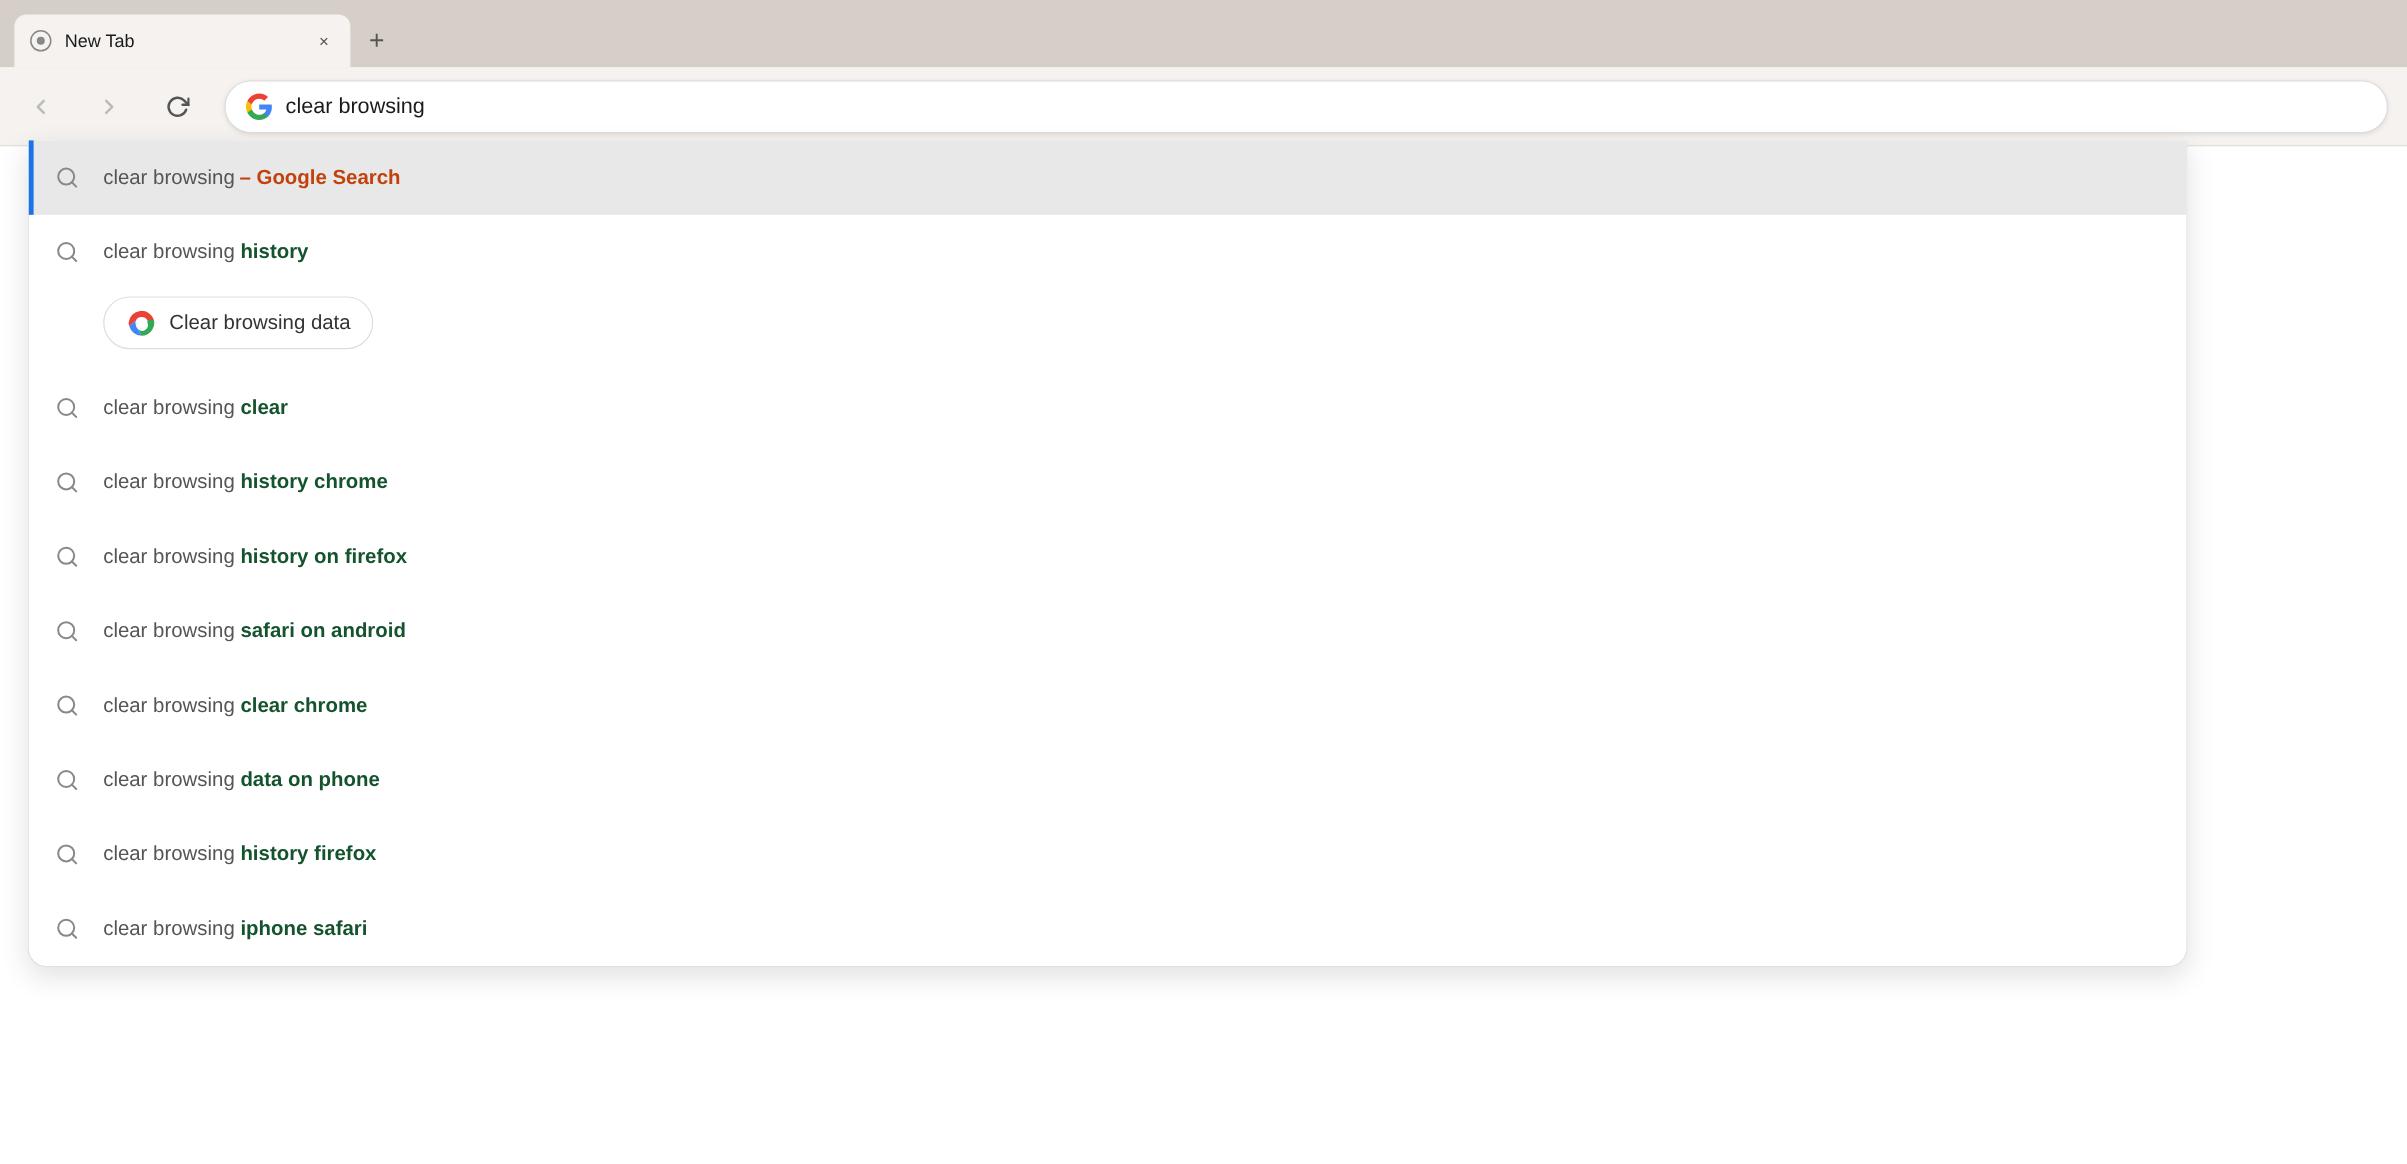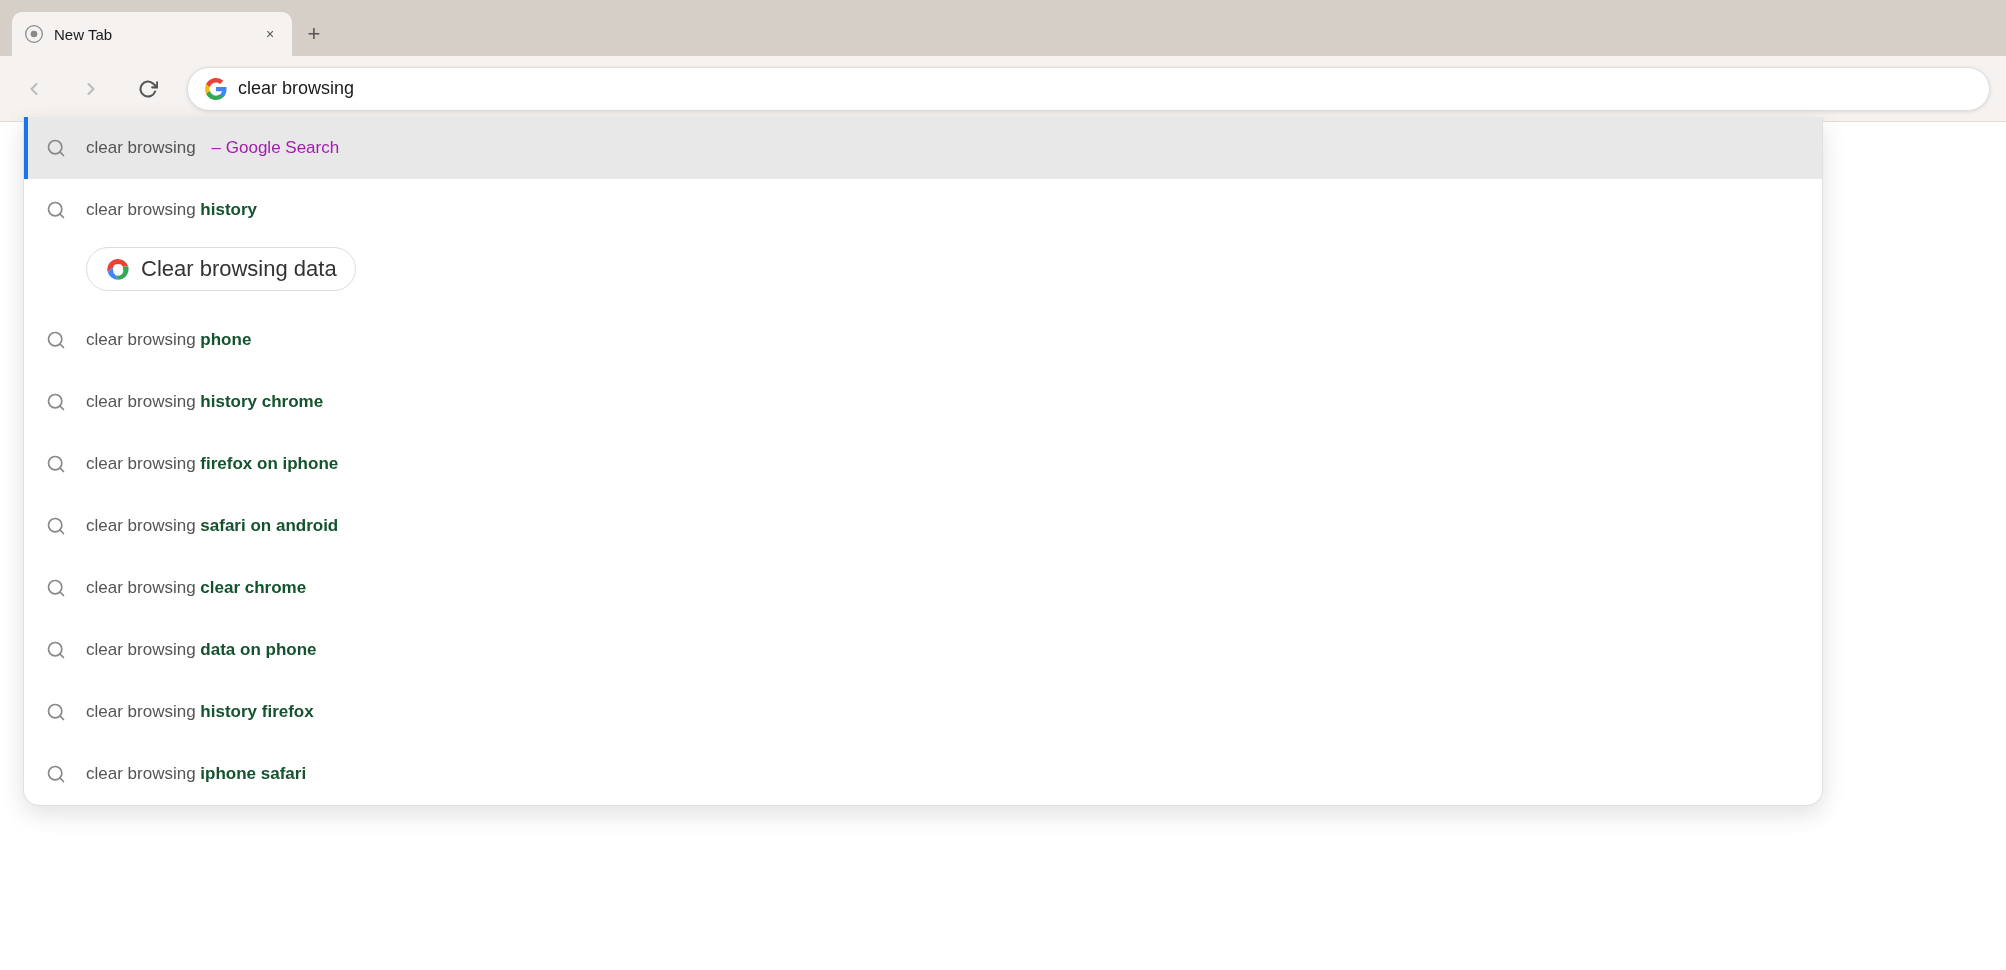--- a/index.html
+++ b/index.html
@@ -196,23 +196,23 @@
       color: #555;
       font-weight: 400;
     }
 
     .item-text-bold {
       color: #14532d;
       font-weight: 700;
     }
 
     .item-text-gray {
-      color: #a21caf;
-      font-weight: 400;
-      margin-left: 16px;
+      color: #c2410c;
+      font-weight: 700;
+      margin-left: 4px;
     }
 
     
     .chrome-chip-row {
       display: flex;
       align-items: center;
       padding: 6px 20px 18px 62px;
     }
 
     .chrome-chip {
@@ -220,21 +220,21 @@
       align-items: center;
       gap: 10px;
       border: 1.5px solid #ddd;
       border-radius: 24px;
       padding: 8px 18px;
       cursor: pointer;
       background: #fff;
     }
 
     .chrome-chip-text {
-      font-size: 22px;
+      font-size: 17px;
       color: #333;
     }
 
     
     .chrome-logo {
       width: 26px;
       height: 26px;
       flex-shrink: 0;
     }
 
@@ -332,21 +332,21 @@
       </div>
 
       <div class="dropdown-item">
         <div class="search-icon">
           <svg width="20" height="20" viewBox="0 0 24 24" fill="none" stroke="#888" stroke-width="2" stroke-linecap="round" stroke-linejoin="round">
               <circle cx="11" cy="11" r="8"></circle>
               <line x1="21" y1="21" x2="16.65" y2="16.65"></line>
             </svg>
         </div>
         <div class="item-text">
-          <span class="item-text-normal">clear browsing</span>&nbsp;<span class="item-text-bold">phone</span>
+          <span class="item-text-normal">clear browsing</span>&nbsp;<span class="item-text-bold">clear</span>
         </div>
       </div>
 
       <div class="dropdown-item">
         <div class="search-icon">
           <svg width="20" height="20" viewBox="0 0 24 24" fill="none" stroke="#888" stroke-width="2" stroke-linecap="round" stroke-linejoin="round">
               <circle cx="11" cy="11" r="8"></circle>
               <line x1="21" y1="21" x2="16.65" y2="16.65"></line>
             </svg>
         </div>
@@ -356,21 +356,21 @@
       </div>
 
       <div class="dropdown-item">
         <div class="search-icon">
           <svg width="20" height="20" viewBox="0 0 24 24" fill="none" stroke="#888" stroke-width="2" stroke-linecap="round" stroke-linejoin="round">
               <circle cx="11" cy="11" r="8"></circle>
               <line x1="21" y1="21" x2="16.65" y2="16.65"></line>
             </svg>
         </div>
         <div class="item-text">
-          <span class="item-text-normal">clear browsing</span>&nbsp;<span class="item-text-bold">firefox on iphone</span>
+          <span class="item-text-normal">clear browsing</span>&nbsp;<span class="item-text-bold">history on firefox</span>
         </div>
       </div>
 
       <div class="dropdown-item">
         <div class="search-icon">
           <svg width="20" height="20" viewBox="0 0 24 24" fill="none" stroke="#888" stroke-width="2" stroke-linecap="round" stroke-linejoin="round">
               <circle cx="11" cy="11" r="8"></circle>
               <line x1="21" y1="21" x2="16.65" y2="16.65"></line>
             </svg>
         </div>

